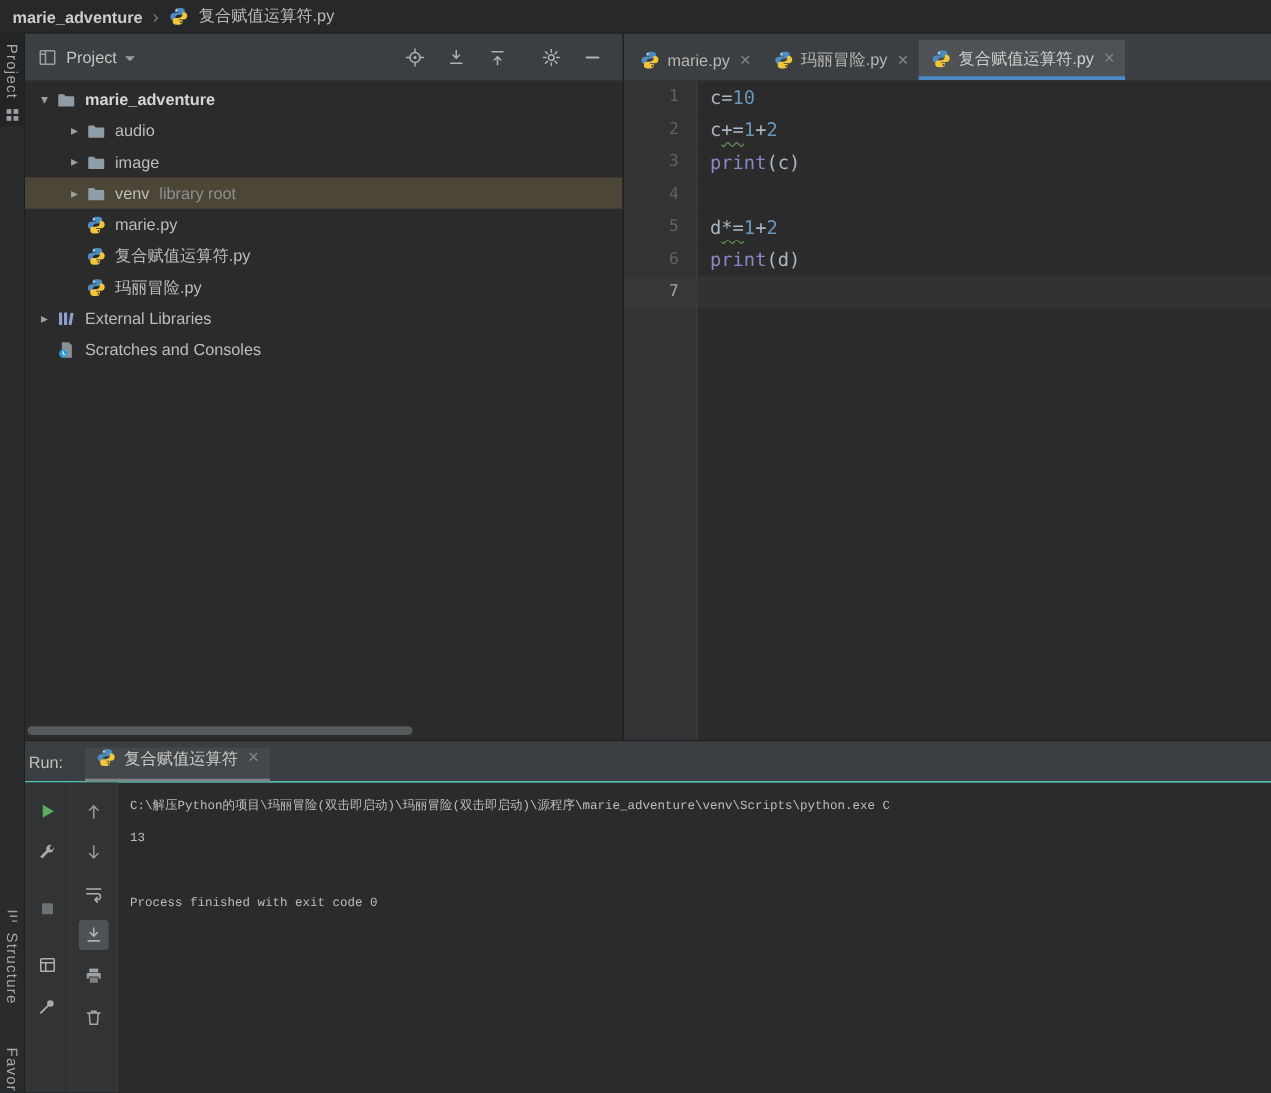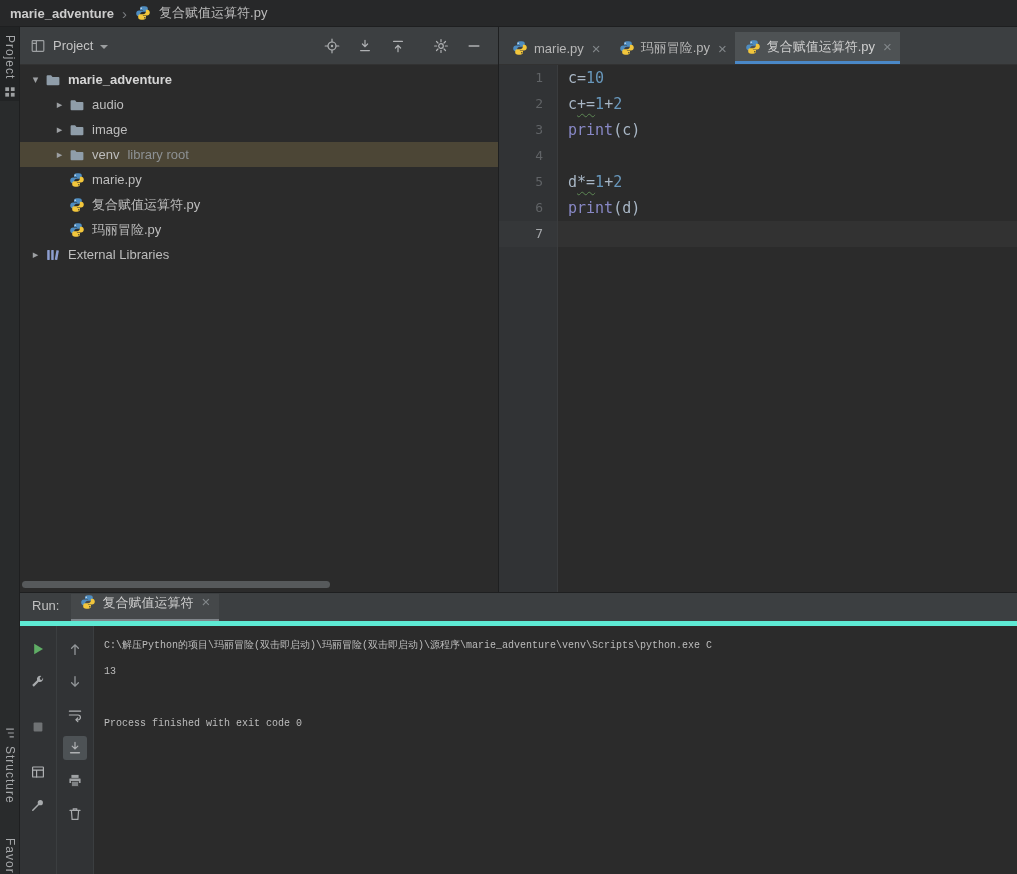--- a/index.html
+++ b/index.html
@@ -61,21 +61,21 @@
   .gut{width:59px;flex:none;background:#313335;border-right:1px solid #3a3c3e;color:#606366;text-align:right;padding-right:14px;font-size:13px;cursor:pointer}
   .cline{flex:1;padding-left:10px;white-space:pre;color:#a9b7c6;cursor:text}
   .crow.current .cline{background:#323232}
   .crow.current .gut{background:#353739;color:#a4a7aa}
   .tk-n{color:#6897bb}
   .tk-b{color:#8888c6}
   .wavy{text-decoration-line:underline;text-decoration-style:wavy;text-decoration-color:#5d8754;text-decoration-thickness:1px;text-underline-offset:4px}
 
   
   .run{height:282px;flex:none;display:flex;flex-direction:column;border-top:1px solid #1e1f20;background:#2b2b2b}
-  .run-header{height:33px;flex:none;background:#3c3f41;display:flex;align-items:flex-end;gap:12px;padding-left:12px;border-bottom:5px solid #5eead4}
+  .run-header{height:33px;flex:none;background:#3c3f41;display:flex;align-items:flex-end;gap:18px;padding-left:3px;border-bottom:1px solid #5eead4}
   .run-label{color:#c0c0c0;margin-bottom:8px}
   .run-tab{height:27px;display:flex;align-items:flex-start;gap:6px;padding:0 9px;background:#45484a;border-bottom:2px solid #80858a;color:#cccccc;cursor:pointer}
   .run-body{flex:1;display:flex;min-height:0}
   .rtb{width:37px;flex:none;display:flex;flex-direction:column;align-items:center;padding-top:11px;gap:9px;background:#313335}
   .rtb{border-right:1px solid #3b3e40}
   .tool{width:24px;height:24px;display:flex;align-items:center;justify-content:center;border-radius:3px;cursor:pointer}
   .tool.active{background:#4d5255}
   .tool.gap{margin-top:12px}
   .console{flex:1;min-width:0;font-family:Liberation Mono, monospace;font-size:10px;line-height:26px;color:#bcbcbc;padding:7px 0 0 10px;overflow:hidden;white-space:pre}
   .cns-line{height:26px;overflow:hidden}
@@ -257,20 +257,31 @@
                 <span class="chev">▸</span>
                 <span class="ticon16">
                   <svg width="16" height="16" viewBox="0 0 16 16">
                     <rect x="2.2" y="3" width="2.5" height="10" rx=".4" fill="#8d9ed0"></rect>
                     <rect x="6.2" y="3" width="2.5" height="10" rx=".4" fill="#8d9ed0"></rect>
                     <rect x="10.6" y="3.2" width="2.5" height="9.8" rx=".4" fill="#8d9ed0" transform="rotate(10 11.8 8)"></rect>
                   </svg>
                 </span>
                 <span class="tlabel">External Libraries</span>
               </div>
+              <div class="trow" style="padding-left: 6px;">
+                <span class="chev"></span>
+                <span class="ticon16">
+                  <svg width="16" height="16" viewBox="0 0 16 16">
+                    <path fill="#8a8f93" d="M4.5 1.8h5.6l2.4 2.4v9.9H4.5z"></path>
+                    <circle cx="5.6" cy="10.9" r="3.3" fill="#2e9bd6"></circle>
+                    <path d="M5.6 9.2v1.9l1.4.9" stroke="#e8f4fb" stroke-width="1" fill="none"></path>
+                  </svg>
+                </span>
+                <span class="tlabel">Scratches and Consoles</span>
+              </div>
             </div>
           <div class="hscroll"></div>
         </div>
 
         <div class="editor">
           <div class="tabs" id="tabs">
               <div class="tab">
                 <span class="ticon">
                   <svg width="16" height="16" viewBox="0 0 16 16">
                     <path fill="#4e8cc0" d="M7.9 1.3c-1.7 0-2.9.8-2.9 2.1v1.5h3.1v.5H4c-1.6 0-2.8 1.2-2.8 3 0 1.7 1.1 2.9 2.7 2.9h1.2V9.4c0-1.5 1.3-2.7 2.8-2.7h3c1.1 0 1.9-.8 1.9-1.9V3.4c0-1.3-1.2-2.1-2.9-2.1z"></path>

